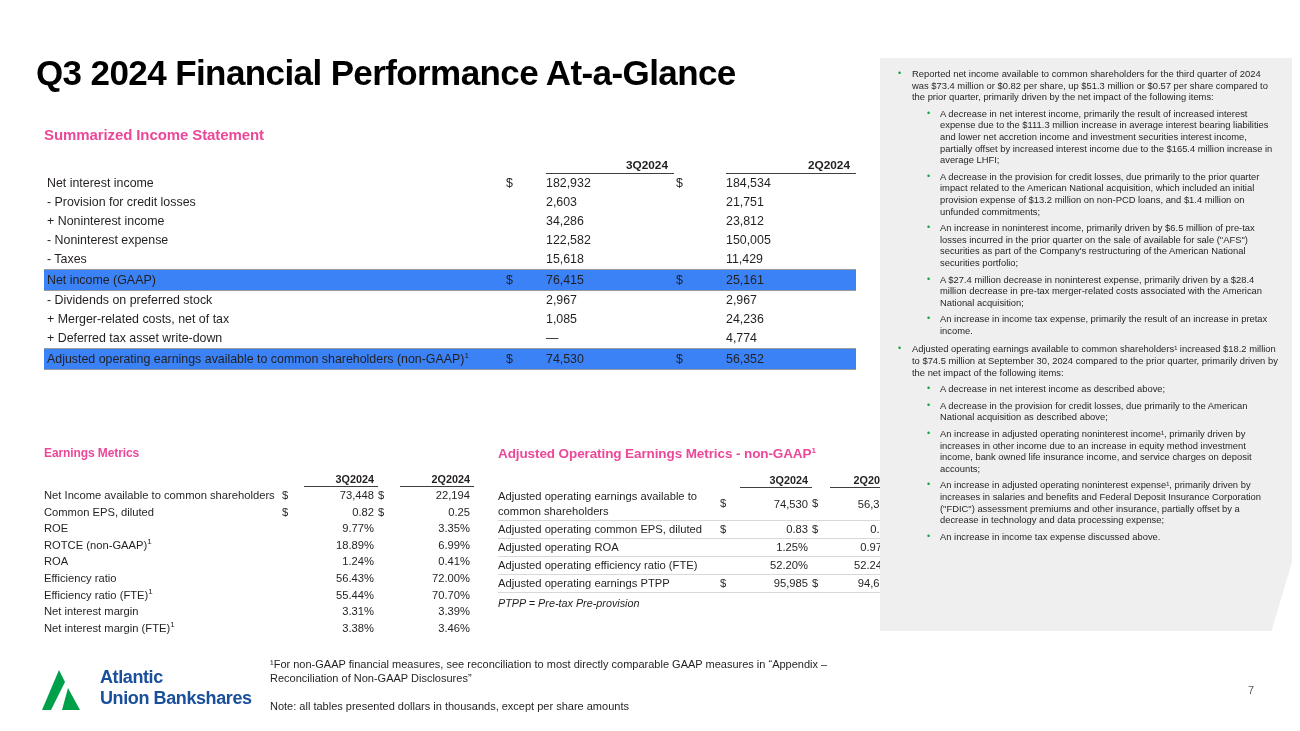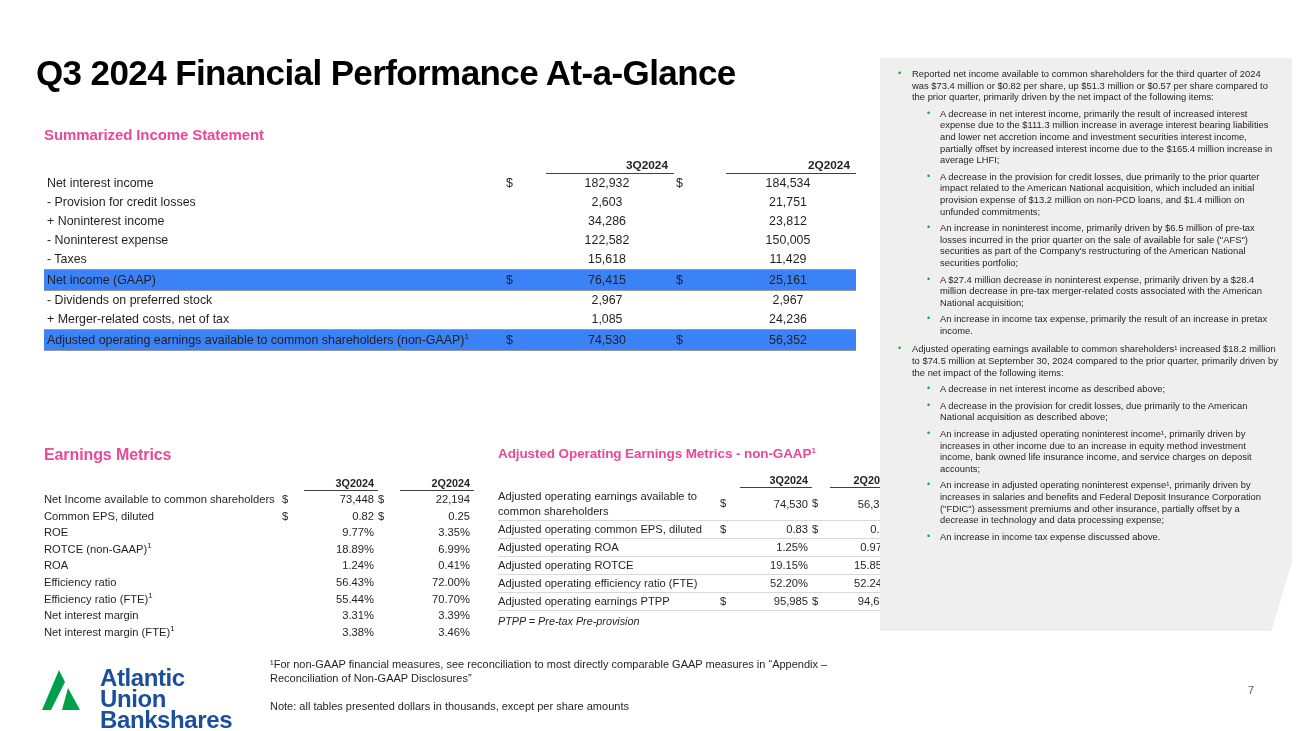--- a/index.html
+++ b/index.html
@@ -35,36 +35,36 @@
   #income-block .sec-head{font-size:15px;margin-bottom:12px;}
   #income-tbl{width:812px;font-size:12.4px;table-layout:fixed;}
   #income-tbl col.c-label{width:460px;}
   #income-tbl col.c-d1{width:42px;}
   #income-tbl col.c-v1{width:128px;}
   #income-tbl col.c-d2{width:52px;}
   #income-tbl col.c-v2{width:130px;}
   #income-tbl td{height:19px;line-height:19px;white-space:nowrap;}
   #income-tbl td.lbl{padding-left:3px;}
   #income-tbl td.dol{text-align:left;padding-left:2px;}
-  #income-tbl td.val{text-align:center;padding-right:6px;}
+  #income-tbl td.val{text-align:left;padding-right:6px;}
   #income-tbl tr.hdr td{
     height:18px;line-height:15px;font-weight:bold;font-size:11.8px;
     text-align:right;padding-right:6px;
   }
   #income-tbl tr.hdr td.uline{border-bottom:1.3px solid #3f3f3f;}
   #income-tbl tr.total td{
     font-weight:normal;background:#3b82f6;
     border-top:1px solid #9a9a9a;border-bottom:1px solid #9a9a9a;
     height:20px;line-height:20px;
   }
   sup{font-size:8px;vertical-align:super;line-height:0;}
 
   
   #earn-block{position:absolute;left:44px;top:446px;width:430px;}
-  #earn-block .sec-head{font-size:16px;margin-bottom:11px;}
+  #earn-block .sec-head{font-size:12px;margin-bottom:11px;}
   #earn-tbl{width:430px;font-size:11.2px;table-layout:fixed;}
   #earn-tbl col.e-label{width:238px;}
   #earn-tbl col.e-d1{width:22px;}
   #earn-tbl col.e-v1{width:74px;}
   #earn-tbl col.e-d2{width:22px;}
   #earn-tbl col.e-v2{width:74px;}
   #earn-tbl td{height:16.6px;line-height:16.6px;white-space:nowrap;}
   #earn-tbl td.dol{text-align:left;}
   #earn-tbl td.val{text-align:right;padding-right:4px;}
   #earn-tbl tr.hdr td{
@@ -111,21 +111,21 @@
   .lvl1 > .btext{display:block;}
   .lvl2{margin-left:47px;margin-right:14px;padding-left:13px;}
   .grp{margin-top:7px;}
   .grp:first-child{margin-top:10px;}
   .sub{margin-top:5px;}
 
   
   #logo{position:absolute;left:38px;top:666px;width:215px;height:48px;}
   #logo .wordmark{
     position:absolute;left:62px;top:1px;
-    color:#1a4f9c;font-weight:bold;font-size:24px;line-height:21px;
+    color:#1a4f9c;font-weight:bold;font-size:18px;line-height:21px;
     letter-spacing:-0.4px;
   }
   #foot-notes{position:absolute;left:270px;top:658px;width:600px;
               font-size:11px;line-height:13.5px;}
   #foot-note2{margin-top:15px;}
   #page-num{position:absolute;left:1248px;top:684px;font-size:11px;color:#5a5a5a;}
 </style>
 </head>
 <body>
 
@@ -200,20 +200,27 @@
             <td class="dol"></td>
             <td class="val">2,967</td>
           </tr>
           <tr class="">
             <td class="lbl">+ Merger-related costs, net of tax</td>
             <td class="dol"></td>
             <td class="val">1,085</td>
             <td class="dol"></td>
             <td class="val">24,236</td>
           </tr>
+          <tr class="">
+            <td class="lbl">+ Deferred tax asset write-down</td>
+            <td class="dol"></td>
+            <td class="val">—</td>
+            <td class="dol"></td>
+            <td class="val">4,774</td>
+          </tr>
           <tr class="total">
             <td class="lbl">Adjusted operating earnings available to common shareholders (non-GAAP)<sup>1</sup></td>
             <td class="dol">$</td>
             <td class="val">74,530</td>
             <td class="dol">$</td>
             <td class="val">56,352</td>
           </tr>
         </tbody>
     </table>
   </div>
@@ -334,27 +341,20 @@
             <td class="val">0.83</td>
             <td class="dol">$</td>
             <td class="val">0.63</td>
           </tr>
           <tr>
             <td class="lbl">Adjusted operating ROA</td>
             <td class="dol"></td>
             <td class="val">1.25%</td>
             <td class="dol"></td>
             <td class="val">0.97%</td>
-          </tr>
-          <tr>
-            <td class="lbl">Adjusted operating ROTCE</td>
-            <td class="dol"></td>
-            <td class="val">19.15%</td>
-            <td class="dol"></td>
-            <td class="val">15.85%</td>
           </tr>
           <tr>
             <td class="lbl">Adjusted operating efficiency ratio (FTE)</td>
             <td class="dol"></td>
             <td class="val">52.20%</td>
             <td class="dol"></td>
             <td class="val">52.24%</td>
           </tr>
           <tr>
             <td class="lbl">Adjusted operating earnings PTPP</td>

